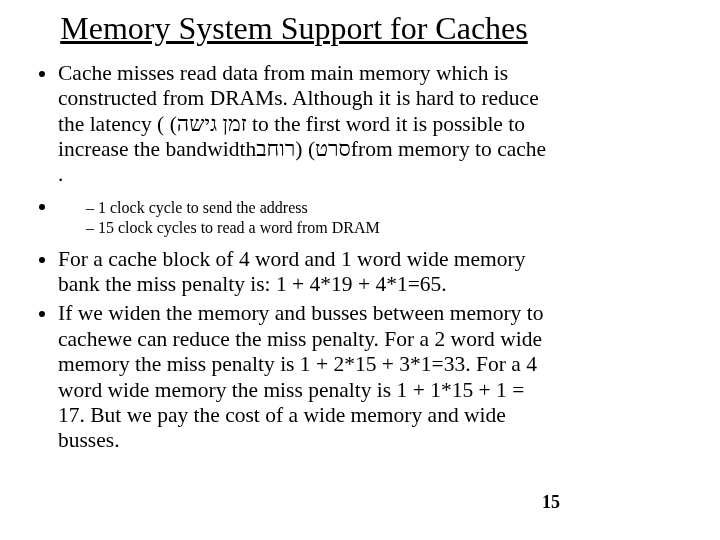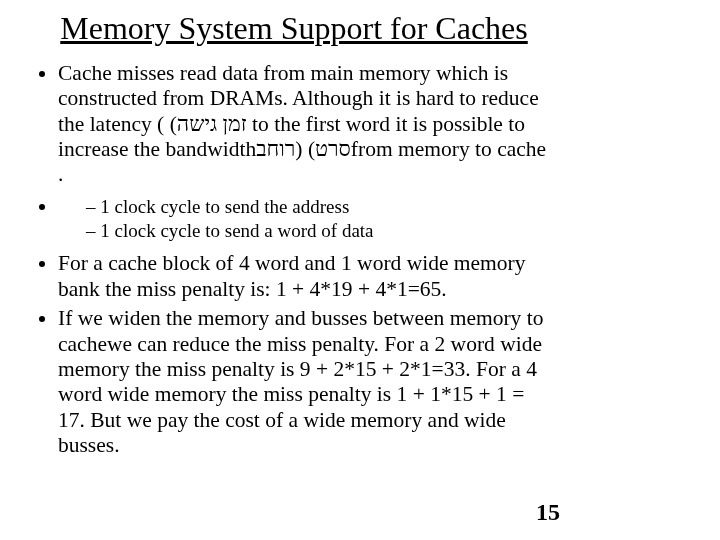--- a/index.html
+++ b/index.html
@@ -32,47 +32,47 @@
     padding-left: 26px;
     font-size: 21.5px;
     line-height: 1.18;
   }
   ul.level1 > li {
     margin-bottom: 4px;
   }
   ul.level2 {
     margin: 6px 0 8px 0;
     padding-left: 28px;
-    font-size: 19px;
+    font-size: 16px;
     line-height: 1.28;
     list-style: none;
   }
   ul.level2 > li::before {
     content: "– ";
   }
   .pagenum {
     position: absolute;
     right: 28px;
-    bottom: 14px;
-    font-size: 24px;
+    bottom: 27px;
+    font-size: 18px;
     font-weight: bold;
   }
 </style>
 </head>
 <body>
 
 <div class="slide">
   <h1 class="title">Memory System Support for Caches</h1>
 
   <ul class="level1">
     <li>Cache misses read data from main memory which is constructed from DRAMs. Although it is hard to reduce the latency ( (זמן גישה to the first word it is possible to increase the bandwidthרוחב) (סרטfrom memory to cache .</li>
     <li>
       <ul class="level2">
         <li>1 clock cycle to send the address</li>
-        <li>1 clock cycle to send a word of data</li>
+        <li>15 clock cycles to read a word from DRAM</li>
       </ul>
     </li>
     <li>For a cache block of 4 word and 1  word wide memory bank the miss penalty is: 1 + 4*19 + 4*1=65.</li>
-    <li>If we widen the memory and busses between memory to cachewe can reduce the miss penalty. For a 2 word wide memory the miss penalty is 9 + 2*15 + 2*1=33. For a 4 word wide memory the miss penalty is 1 + 1*15 + 1 = 17. But we pay the cost of a wide memory and wide busses.</li>
+    <li>If we widen the memory and busses between memory to cachewe can reduce the miss penalty. For a 2 word wide memory the miss penalty is 1 + 2*15 + 3*1=33. For a 4 word wide memory the miss penalty is 1 + 1*15 + 1 = 17. But we pay the cost of a wide memory and wide busses.</li>
   </ul>
 
   <div class="pagenum">15</div>
 </div>
 
 </body></html>

